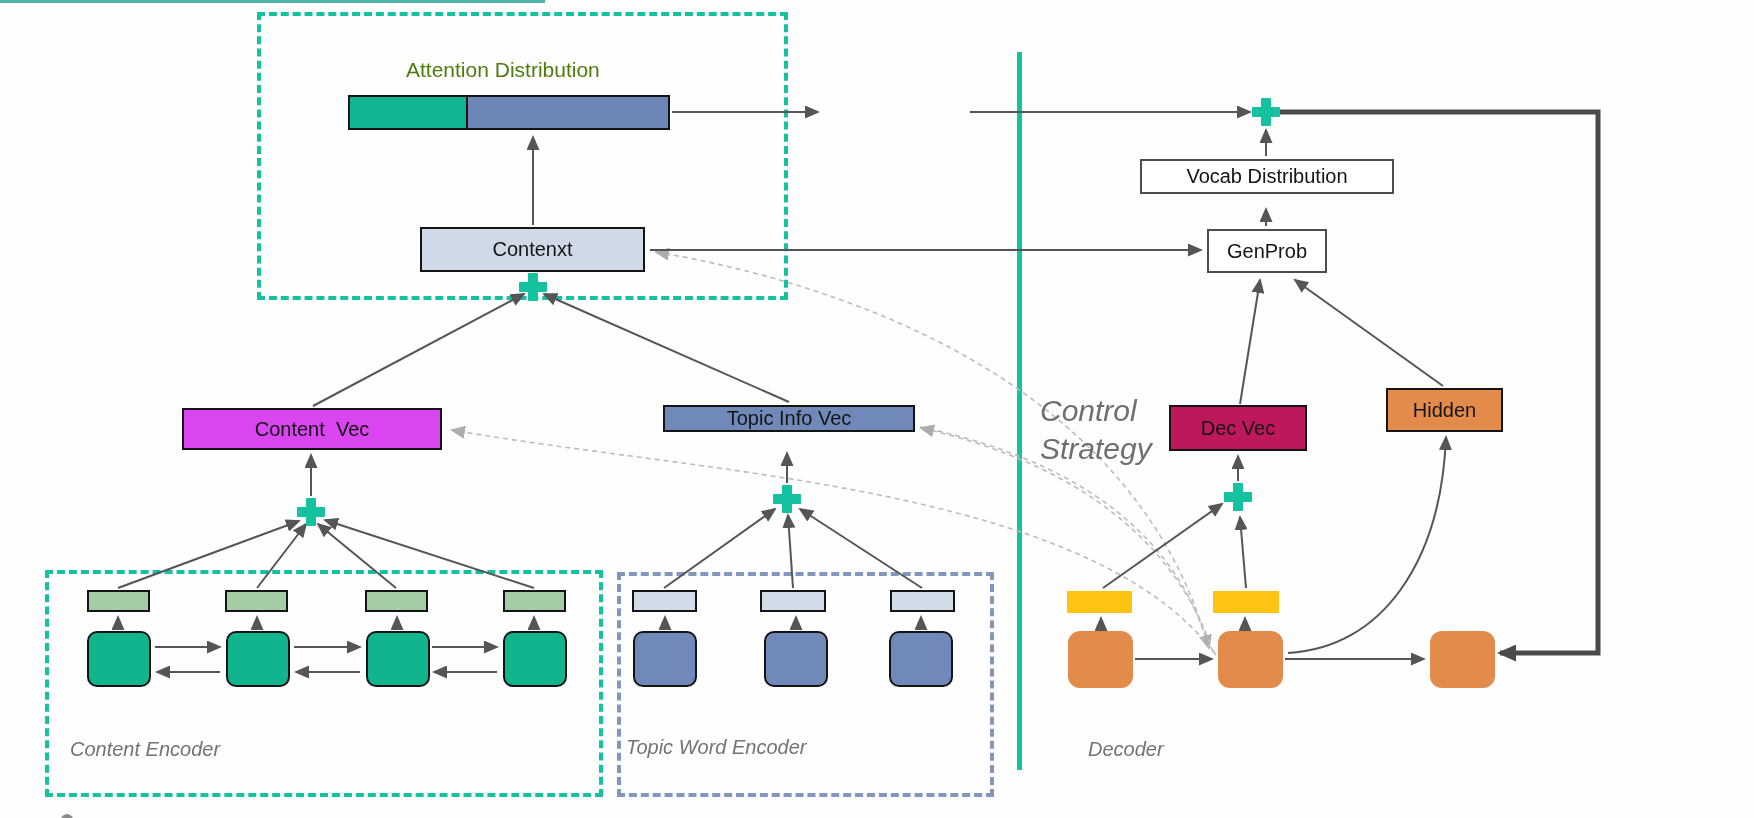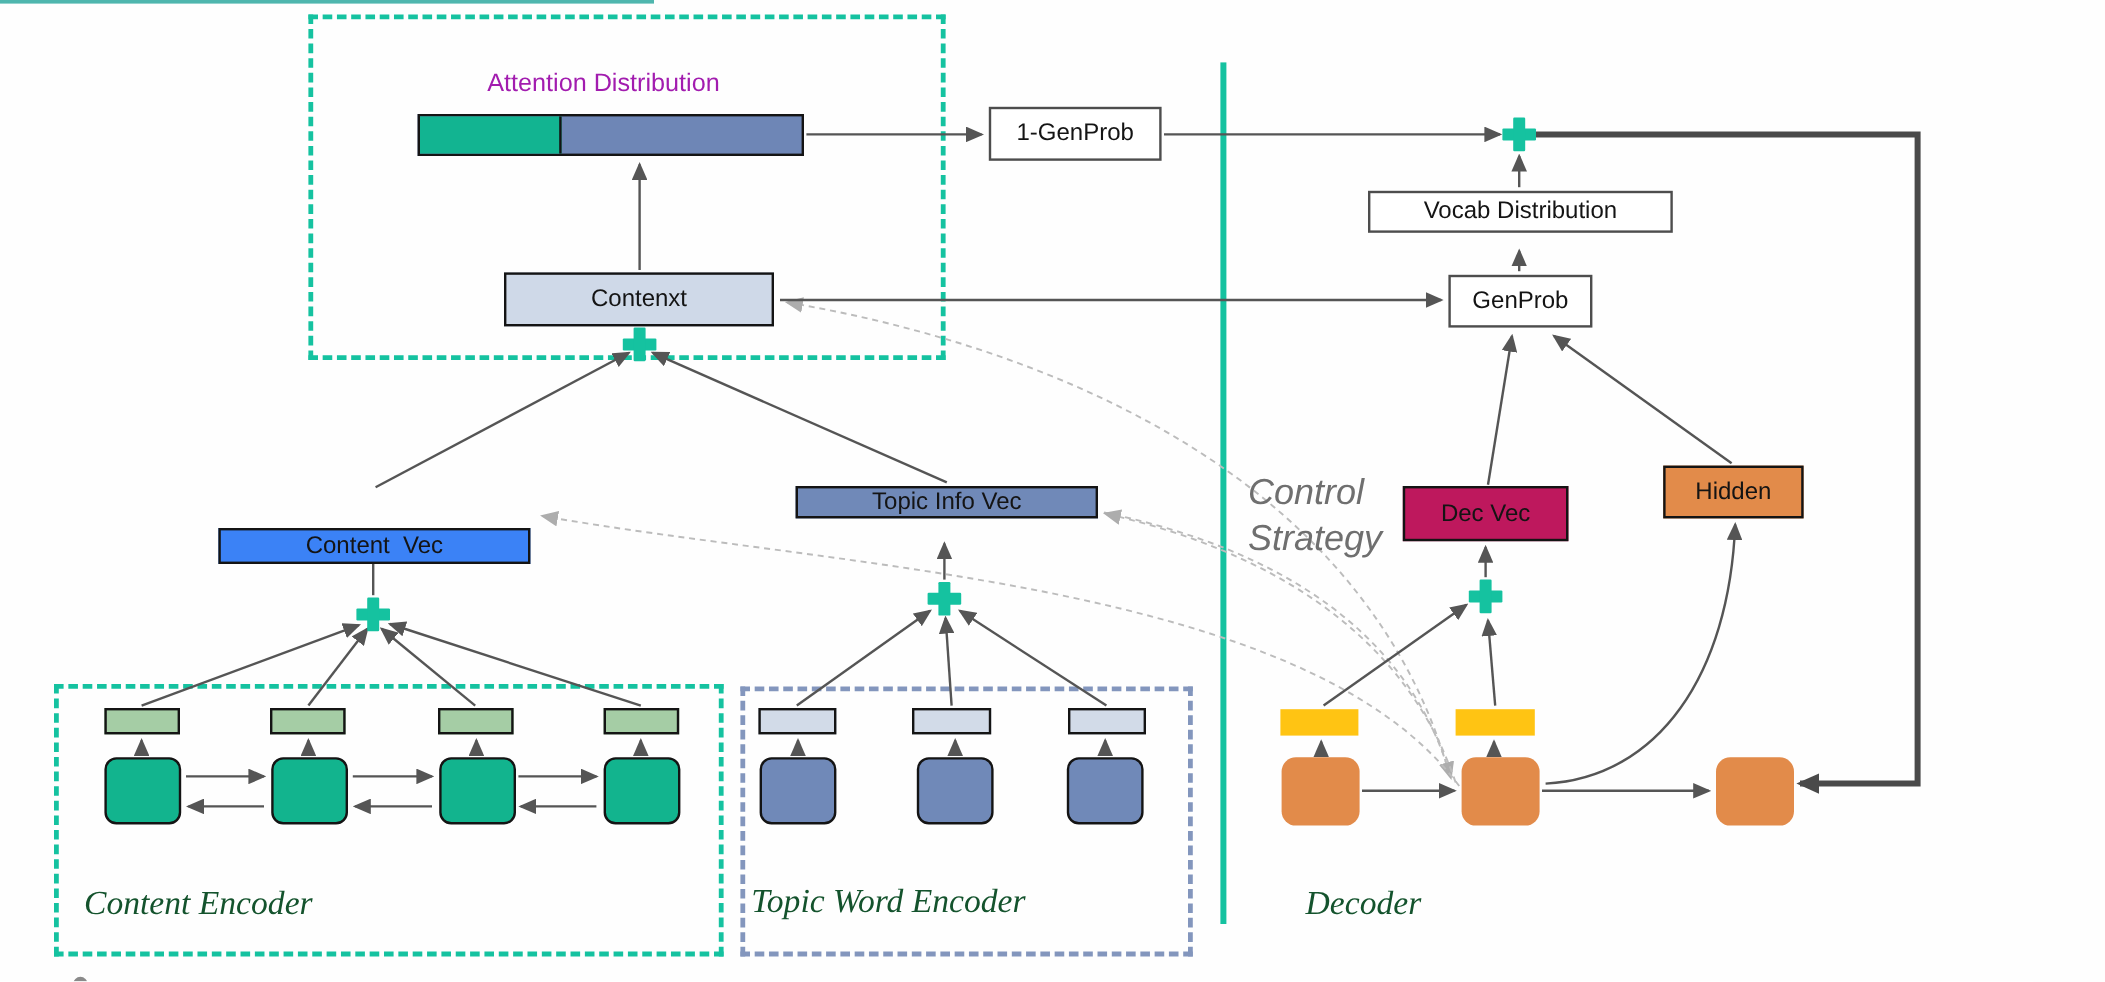--- a/index.html
+++ b/index.html
@@ -5,26 +5,26 @@
   html,body{margin:0;padding:0;background:#ffffff;}
   #stage{position:relative;width:1754px;height:818px;background:#fefefe;overflow:hidden;
          font-family:"Liberation Sans","DejaVu Sans",sans-serif;}
   .abs{position:absolute;box-sizing:border-box;}
   .box{display:flex;align-items:center;justify-content:center;
        font-size:20px;color:#141414;white-space:pre;z-index:3;}
   .bdk{border:2px solid #141414;text-align:right;}
   .bgr{border:2px solid #4d4d4d;background:#ffffff;}
   .region{border:4px dashed #15C2A0;z-index:1;}
   .region.blue{border-color:#8396BD;}
-  .rlabel{font-style:italic;font-size:28px;color:#14532d;z-index:3;white-space:pre;font-family:Liberation Serif, serif;}
+  .rlabel{font-style:italic;font-size:20px;color:#737373;z-index:3;white-space:pre;}
   .note{font-style:italic;font-size:30px;color:#6f6f6f;line-height:1.25;z-index:3;white-space:pre-line;}
   .bar{z-index:3;}
   .sq{border-radius:10px;z-index:3;}
   svg#wires{position:absolute;left:0;top:0;z-index:2;}
-  .title{font-size:21px;color:#a21caf;z-index:3;white-space:pre;}
+  .title{font-size:21px;color:#4d7c0f;z-index:3;white-space:pre;}
 </style>
 </head>
 <body>
 
 <div id="stage">
 
   <div class="abs" style="left:0;top:0;width:545px;height:3px;background:#4FB6AE;"></div>
 
   <div class="abs region" style="left:257px;top:12px;width:531px;height:288px;"></div>
   <div class="abs region" style="left:45px;top:570px;width:558px;height:227px;"></div>
@@ -132,24 +132,23 @@
 
     <circle cx="67" cy="820" r="6" fill="#8a8a8a"></circle>
   </svg>
 
   <div class="abs title" style="left:406px;top:58px;">Attention Distribution</div>
   <div class="abs bdk" style="left:348px;top:95px;width:322px;height:35px;background:#6E86B6;z-index:3;">
     <div style="position:absolute;left:0;top:0;width:116px;height:100%;background:#12B491;border-right:2px solid #141414;"></div>
   </div>
 
   <div class="abs box bdk" style="left:420px;top:227px;width:225px;height:45px;background:#CFD9E8;">Contenxt</div>
-  <div class="abs box bgr" style="left:824px;top:89px;width:144px;height:45px;">1-GenProb</div>
   <div class="abs box bgr" style="left:1140px;top:159px;width:254px;height:35px;">Vocab Distribution</div>
   <div class="abs box bgr" style="left:1207px;top:229px;width:120px;height:44px;">GenProb</div>
-  <div class="abs box bdk" style="left:182px;top:408px;width:260px;height:30px;background:#3b82f6;margin-top:32px;">Content  Vec</div>
+  <div class="abs box bdk" style="left:182px;top:408px;width:260px;height:42px;background:#d946ef;">Content  Vec</div>
   <div class="abs box bdk" style="left:663px;top:405px;width:252px;height:27px;background:#7089B8;">Topic Info Vec</div>
   <div class="abs box bdk" style="left:1169px;top:405px;width:138px;height:46px;background:#be185d;">Dec Vec</div>
   <div class="abs box bdk" style="left:1386px;top:388px;width:117px;height:44px;background:#E28B4A;">Hidden</div>
 
   <div class="abs bar bdk" style="left:87px;top:590px;width:63px;height:22px;background:#A5CDA5;"></div>
   <div class="abs bar bdk" style="left:225px;top:590px;width:63px;height:22px;background:#A5CDA5;"></div>
   <div class="abs bar bdk" style="left:365px;top:590px;width:63px;height:22px;background:#A5CDA5;"></div>
   <div class="abs bar bdk" style="left:503px;top:590px;width:63px;height:22px;background:#A5CDA5;"></div>
   <div class="abs sq bdk" style="left:87px;top:631px;width:64px;height:56px;background:#12B48E;"></div>
   <div class="abs sq bdk" style="left:226px;top:631px;width:64px;height:56px;background:#12B48E;"></div>

